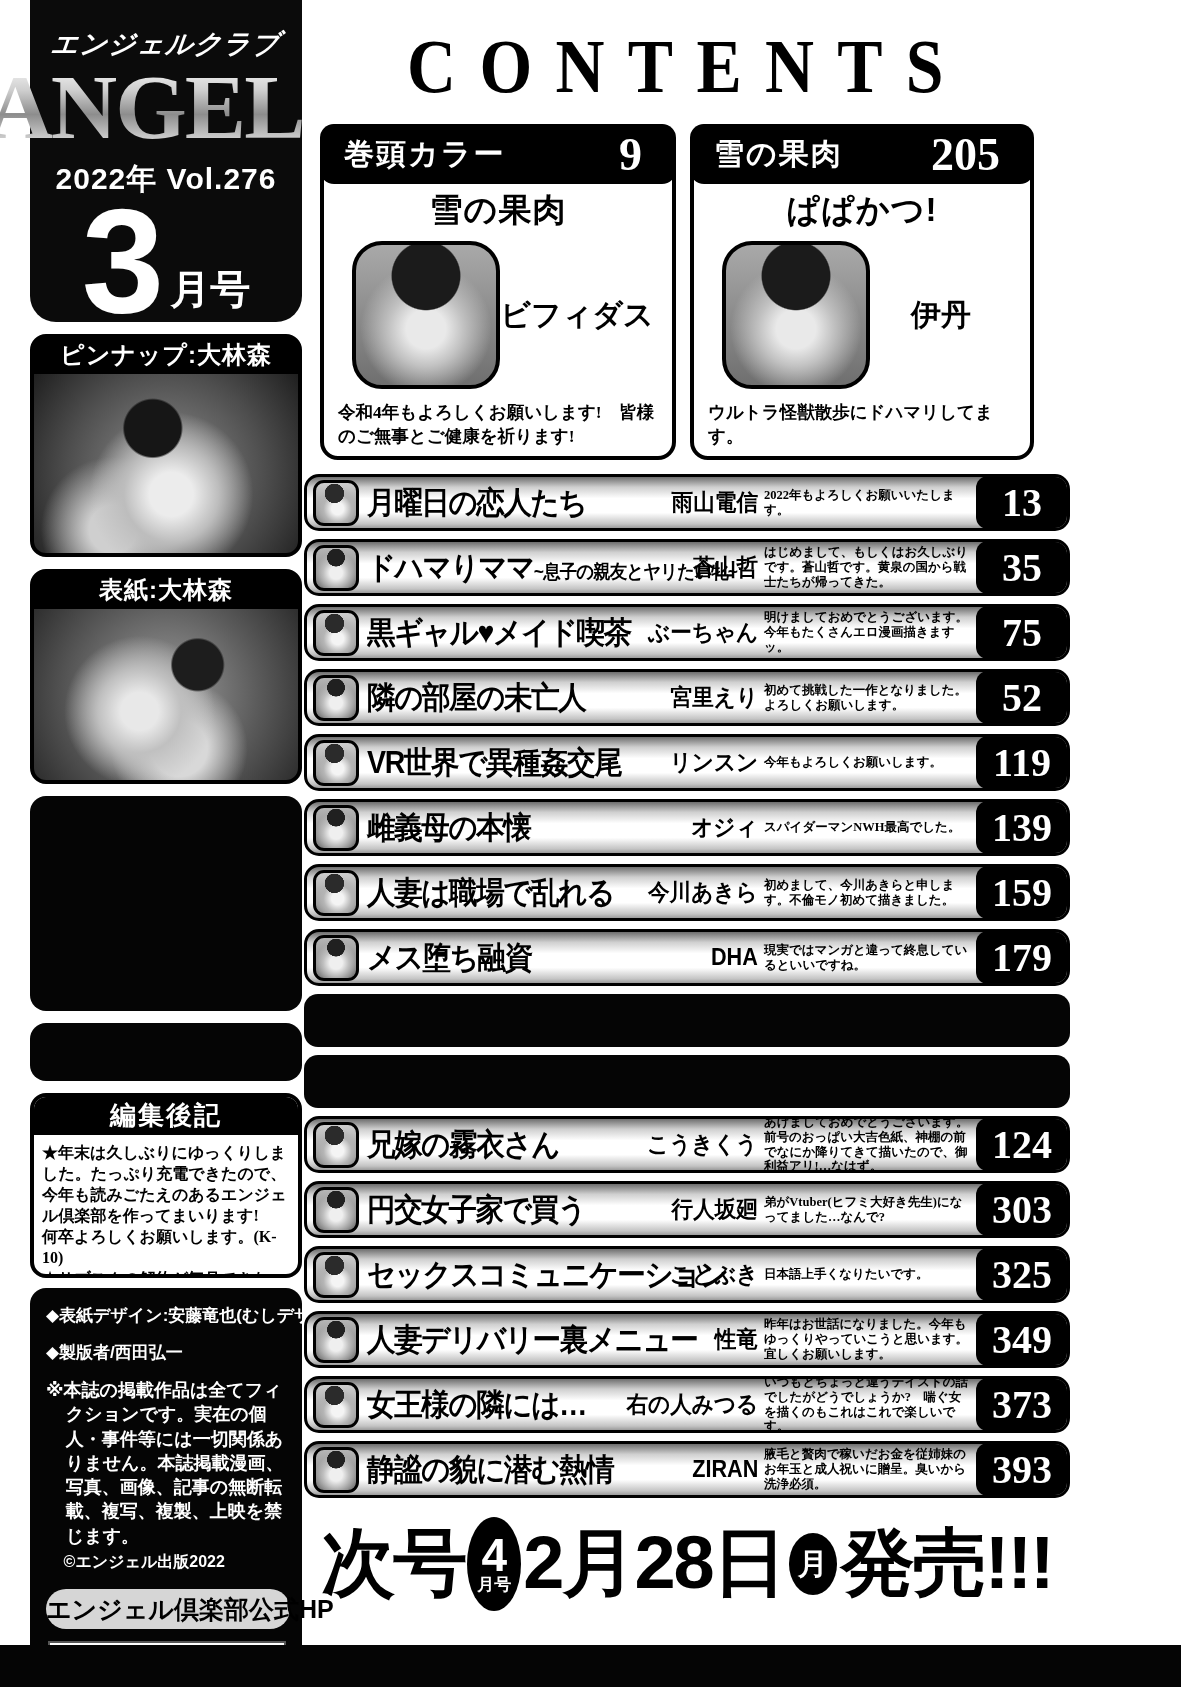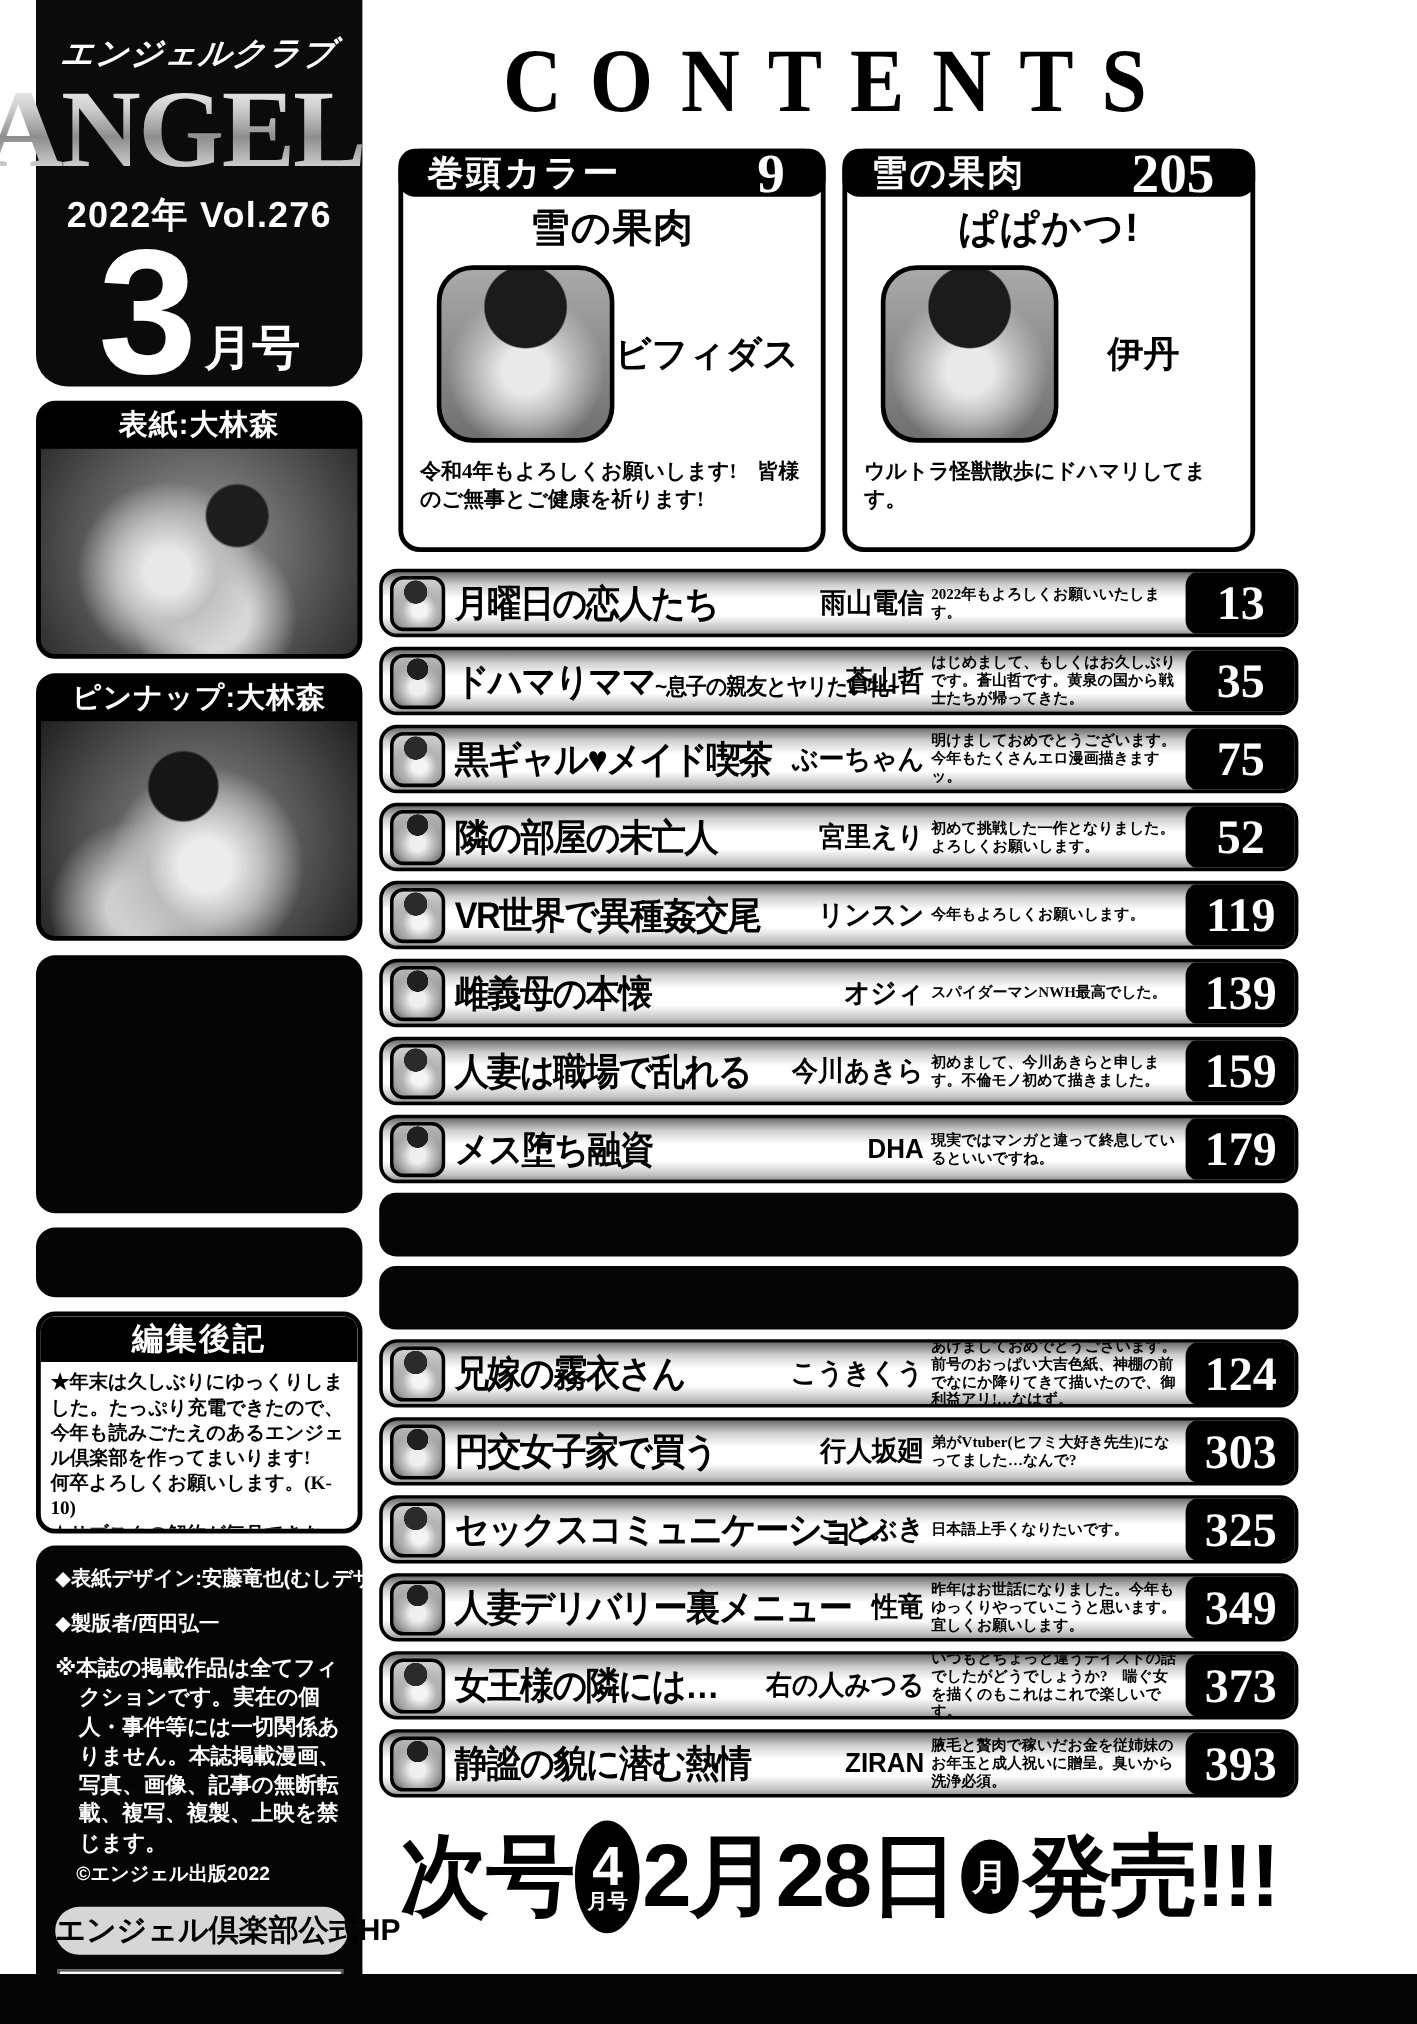--- a/index.html
+++ b/index.html
@@ -47,27 +47,27 @@
   .credits { background:#050505; border-radius:16px 16px 0 0; margin-top:10px; flex:1; color:#fff; padding:16px 10px 10px 16px; }
   .credits .c-line { font-size:17px; font-weight:700; margin-bottom:14px; white-space:nowrap; }
   .credits .c-disc { font-size:18px; font-weight:700; line-height:1.35; padding-left:1.1em; text-indent:-1.1em; margin-top:6px; }
   .credits .c-copy { font-size:16px; font-weight:700; margin-top:4px; padding-left:1.1em; }
   .hp-pill { background:#d6d6d6; color:#000; border-radius:22px; height:40px; line-height:40px; text-align:center; font-size:25px; font-weight:900; margin:16px 2px 0 0; white-space:nowrap; }
   .url-box { background:#fff; color:#000; height:36px; margin:12px 6px 0 2px; display:flex; align-items:center; padding:0 8px; border:2px solid #555; }
   .url-text { font-size:22px; font-weight:900; letter-spacing:0; flex:1; white-space:nowrap; }
   .url-box .arrow { font-size:16px; color:#000; }
 
   
-  .main { position:absolute; left:316px; top:0; width:766px; }
+  .main { position:absolute; left:304px; top:0; width:766px; }
   .contents-title { font-family:"Liberation Serif","DejaVu Serif",serif; font-weight:900; font-size:64px; letter-spacing:22px; text-align:center; transform:scale(1.06,1.18); transform-origin:center top; margin-top:24px; white-space:nowrap; color:#000; }
 
   .features { display:flex; gap:14px; margin:26px 0 0 16px; }
   .feature { border:4px solid #000; border-radius:18px; background:#fff; position:relative; height:336px; }
   .feature.f0 { width:356px; } .feature.f1 { width:344px; }
-  .feature-header { background:#000; color:#fff; border-radius:14px; margin:-4px; height:40px; display:flex; align-items:center; padding:0 24px; }
+  .feature-header { background:#000; color:#fff; border-radius:14px; margin:-4px; height:60px; display:flex; align-items:center; padding:0 24px; }
   .feature-header .fh-label { font-size:30px; font-weight:900; letter-spacing:2px; }
   .feature-header .fh-page { font-family:"Liberation Serif","DejaVu Serif",serif; font-size:46px; font-weight:700; margin-left:auto; margin-right:10px; }
   .feature-title { text-align:center; font-size:33px; font-weight:900; margin-top:8px; letter-spacing:1px; }
   .feature-mid { display:flex; align-items:center; margin-top:8px; }
   .feature-avatar { width:148px; height:148px; border:4px solid #000; border-radius:30px; margin-left:28px; background:
       radial-gradient(circle at 50% 22%, #1b1b1b 0 26%, transparent 27%),
       radial-gradient(circle at 50% 60%, #e9e9e9 0 18%, #c2c2c2 34%, transparent 60%),
       linear-gradient(180deg,#a9a9a9,#6f6f6f); }
   .feature-author { font-size:30px; font-weight:700; margin:0 auto; padding-right:18px; }
   .feature-comment { font-family:"Liberation Serif","DejaVu Serif",serif; font-size:17.5px; font-weight:600; line-height:1.35; padding:12px 14px 0; color:#000; }
@@ -113,27 +113,27 @@
         <span class="logo-kanji">倶楽部</span>
       </div>
       <div class="logo-year">2022年 Vol.276</div>
       <div class="logo-issue">
         <span class="big3">3</span>
         <span class="gatsu">月号</span>
       </div>
     </div>
 
     <div class="framed-box">
+      <div class="framed-label">ピンナップ:大林森</div>
+      <div class="pinup-art"></div>
+    </div>
+
+    <div class="framed-box">
       <div class="framed-label">表紙:大林森</div>
       <div class="cover-art"></div>
-    </div>
-
-    <div class="framed-box">
-      <div class="framed-label">ピンナップ:大林森</div>
-      <div class="pinup-art"></div>
     </div>
 
     <div class="black-box tall"></div>
     <div class="black-box short"></div>
 
     <div class="afterword">
       <div class="afterword-title">編集後記</div>
       <div class="afterword-body">★年末は久しぶりにゆっくりしました。たっぷり充電できたので、今年も読みごたえのあるエンジェル倶楽部を作ってまいります!　何卒よろしくお願いします。(K-10)
 ★サブスクの解約が毎月できない…月末になると急に寛大な心になってしまうからです。(moyu)
 ★髪を切ってすっきりしたものの、首元が寒いです…。(I)</div>

